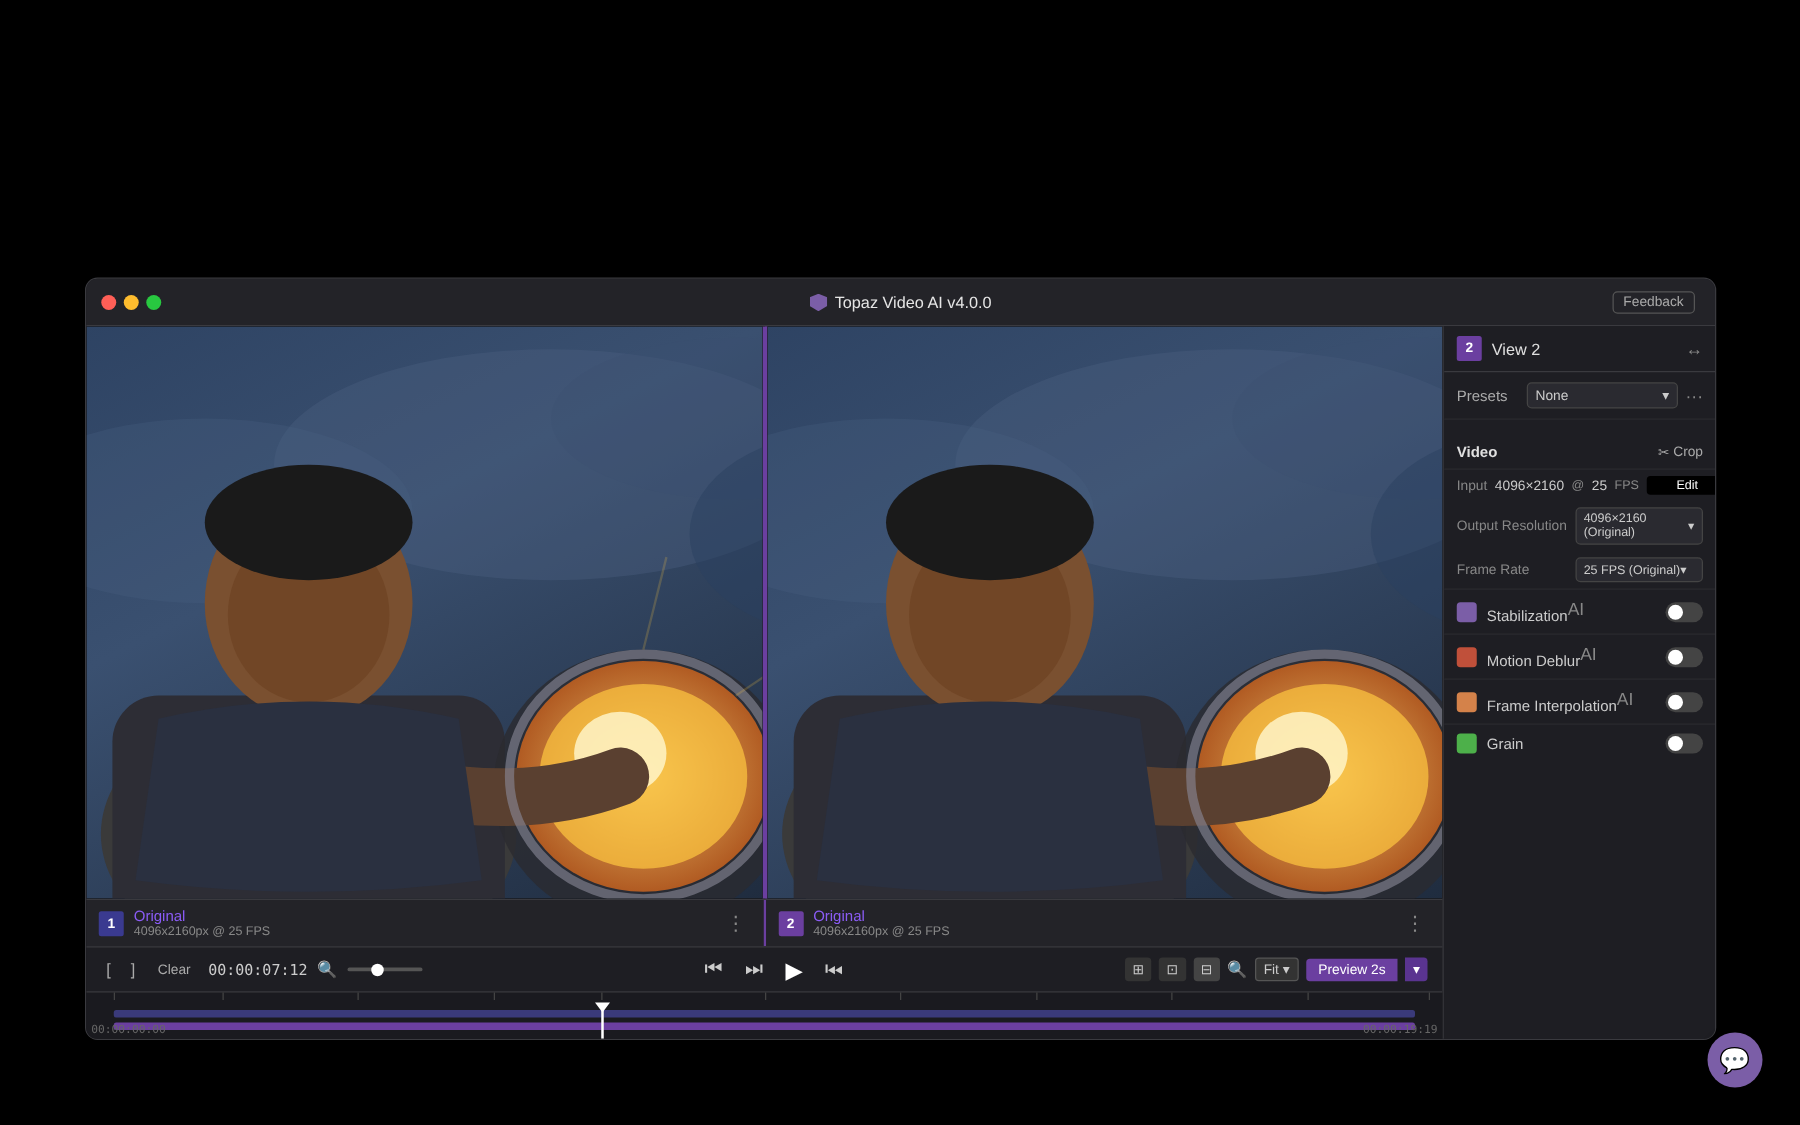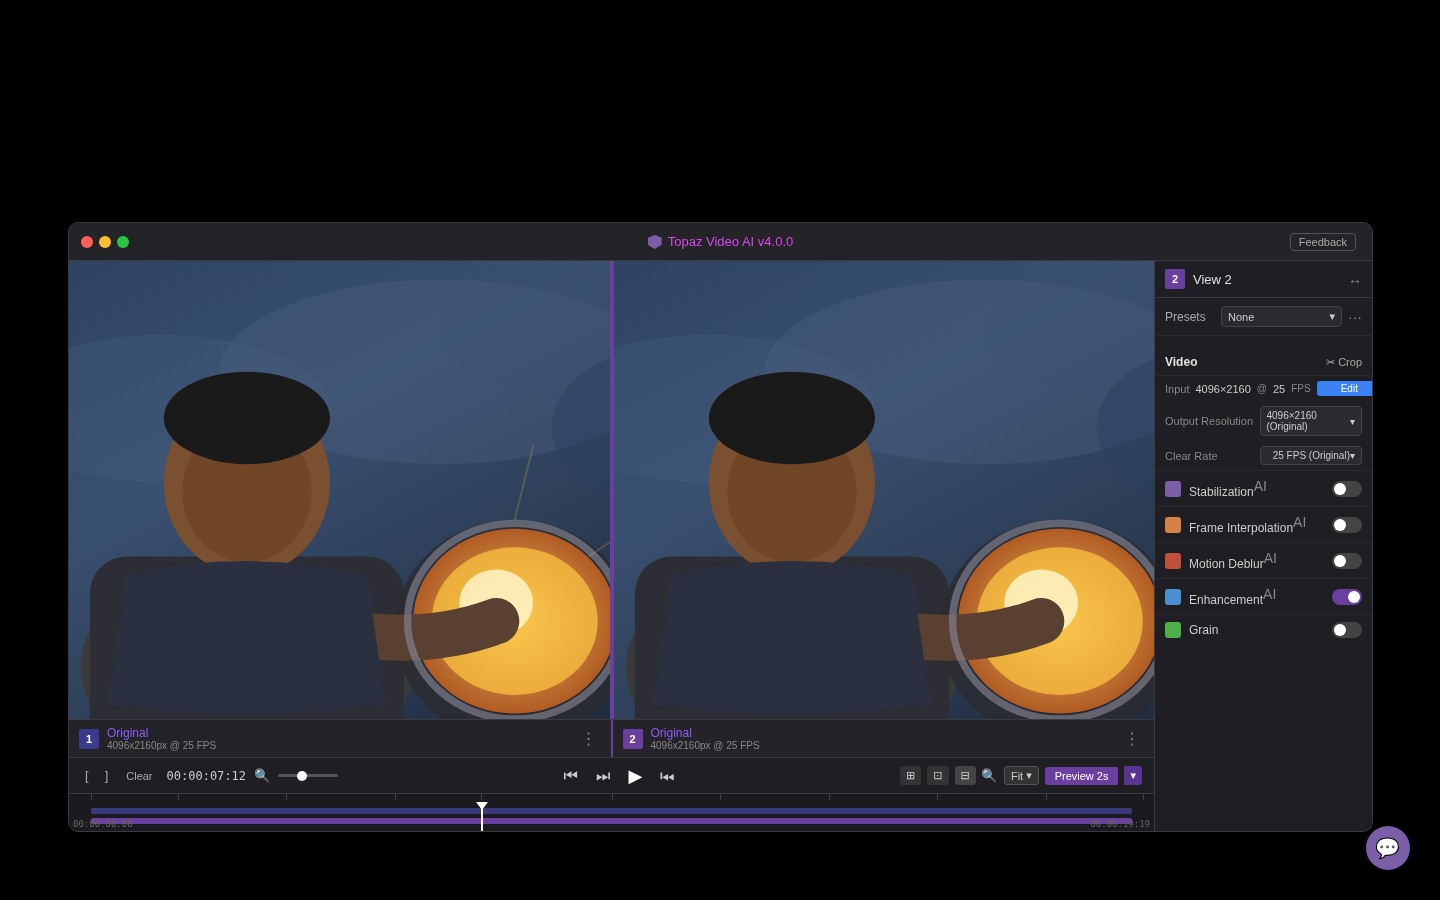--- a/index.html
+++ b/index.html
@@ -45,21 +45,21 @@
       height: 12px;
       border-radius: 50%;
     }
     .traffic-light.close { background: #ff5f57; }
     .traffic-light.minimize { background: #febc2e; }
     .traffic-light.maximize { background: #28c840; }
     .title-bar-title {
       display: flex;
       align-items: flex-end;
       gap: 6px;
-      color: #d946ef;
+      color: #e5e5e5;
       font-size: 13px;
     }
     .title-shield {
       width: 14px;
       height: 14px;
       background: #7b5ea7;
       clip-path: polygon(50% 0%, 100% 20%, 100% 70%, 50% 100%, 0% 70%, 0% 20%);
     }
     .feedback-btn {
       position: absolute;
@@ -487,40 +487,40 @@
       font-size: 11px;
       font-weight: 500;
     }
 
     .settings-badge {
       color: #888;
       font-size: 10px;
     }
 
     .edit-btn {
-      background: #3b82f6;
+      background: #000000;
       border: none;
       border-radius: 3px;
       color: #fff;
       font-size: 10px;
       padding: 2px 24px;
       cursor: pointer;
     }
 
     .select-dropdown {
       background: #2a2a30;
       border: 1px solid #444;
       border-radius: 4px;
       color: #ccc;
       font-size: 10px;
       padding: 3px 6px;
       cursor: pointer;
       display: flex;
       align-items: center;
-      justify-content: flex-end;
+      justify-content: flex-start;
       flex: 1;
     }
 
     
     .feature-row {
       display: flex;
       align-items: center;
       padding: 7px 10px;
       gap: 8px;
       border-top: 1px solid #2a2a2f;
@@ -873,54 +873,47 @@
 
       <div class="settings-row">
         <span class="settings-label">Output Resolution</span>
         <div class="select-dropdown">
           <span>4096×2160 (Original)</span>
           <span>▾</span>
         </div>
       </div>
 
       <div class="settings-row">
-        <span class="settings-label">Clear Rate</span>
+        <span class="settings-label">Frame Rate</span>
         <div class="select-dropdown">
           <span>25 FPS (Original)</span>
           <span>▾</span>
         </div>
       </div>
 
       <div id="features-container">
 
       <div class="feature-row">
             <div class="feature-icon" style="background: rgb(123, 94, 167);"></div>
             <span class="feature-name">Stabilization<sup class="feature-ai">AI</sup></span>
             <div class="toggle ">
               <div class="toggle-thumb"></div>
             </div>
           </div>
           <div class="feature-row">
-            <div class="feature-icon" style="background: rgb(212, 130, 74);"></div>
-            <span class="feature-name">Frame Interpolation<sup class="feature-ai">AI</sup></span>
-            <div class="toggle ">
-              <div class="toggle-thumb"></div>
-            </div>
-          </div>
-          <div class="feature-row">
             <div class="feature-icon" style="background: rgb(192, 80, 58);"></div>
             <span class="feature-name">Motion Deblur<sup class="feature-ai">AI</sup></span>
             <div class="toggle ">
               <div class="toggle-thumb"></div>
             </div>
           </div>
           <div class="feature-row">
-            <div class="feature-icon" style="background: rgb(74, 143, 212);"></div>
-            <span class="feature-name">Enhancement<sup class="feature-ai">AI</sup></span>
-            <div class="toggle on">
+            <div class="feature-icon" style="background: rgb(212, 130, 74);"></div>
+            <span class="feature-name">Frame Interpolation<sup class="feature-ai">AI</sup></span>
+            <div class="toggle ">
               <div class="toggle-thumb"></div>
             </div>
           </div>
           <div class="feature-row">
             <div class="feature-icon" style="background: rgb(77, 176, 74);"></div>
             <span class="feature-name">Grain</span>
             <div class="toggle ">
               <div class="toggle-thumb"></div>
             </div>
           </div>

